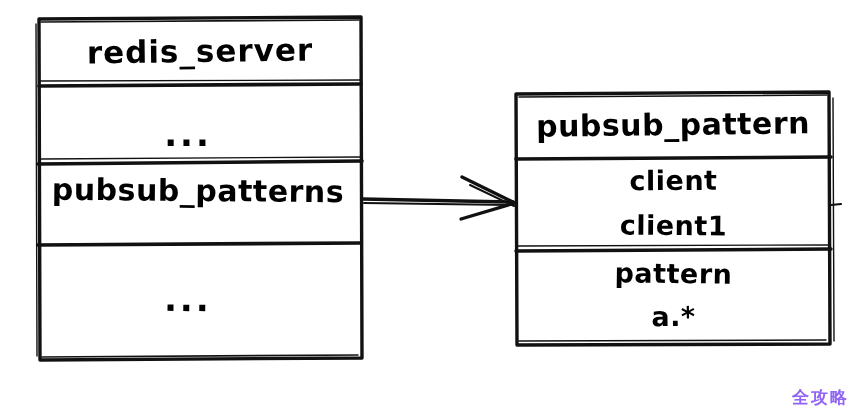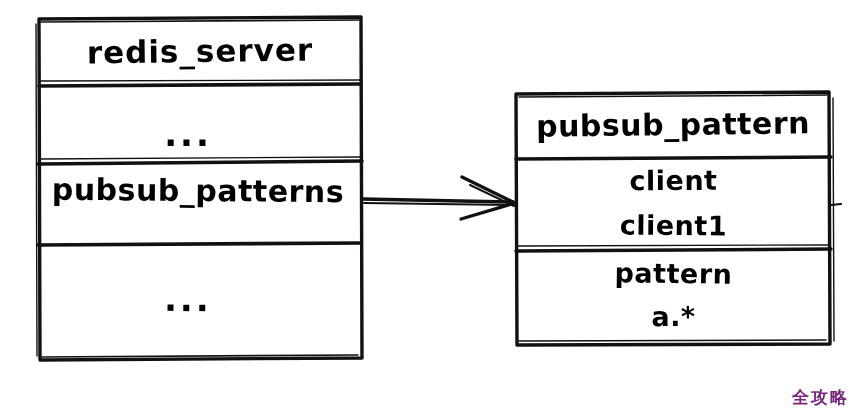--- a/index.html
+++ b/index.html
@@ -134,13 +134,13 @@
 <div class="txt field-text j1" style="left:513px; top:110px; width:320px;">pubsub_pattern</div>
 
 <div class="txt row-text j3" style="left:516px; top:167px; width:315px;">client</div>
 
 <div class="txt row-text j2" style="left:516px; top:212px; width:315px;">client1</div>
 
 <div class="txt row-text j4" style="left:516px; top:260px; width:315px;">pattern</div>
 
 <div class="txt row-text j1" style="left:516px; top:303px; width:315px;">a.*</div>
 
-<div id="watermark" style="color: #701a75;">全攻略</div>
+<div id="watermark" style="color: #8b5cf6;">全攻略</div>
 
 </body></html>

